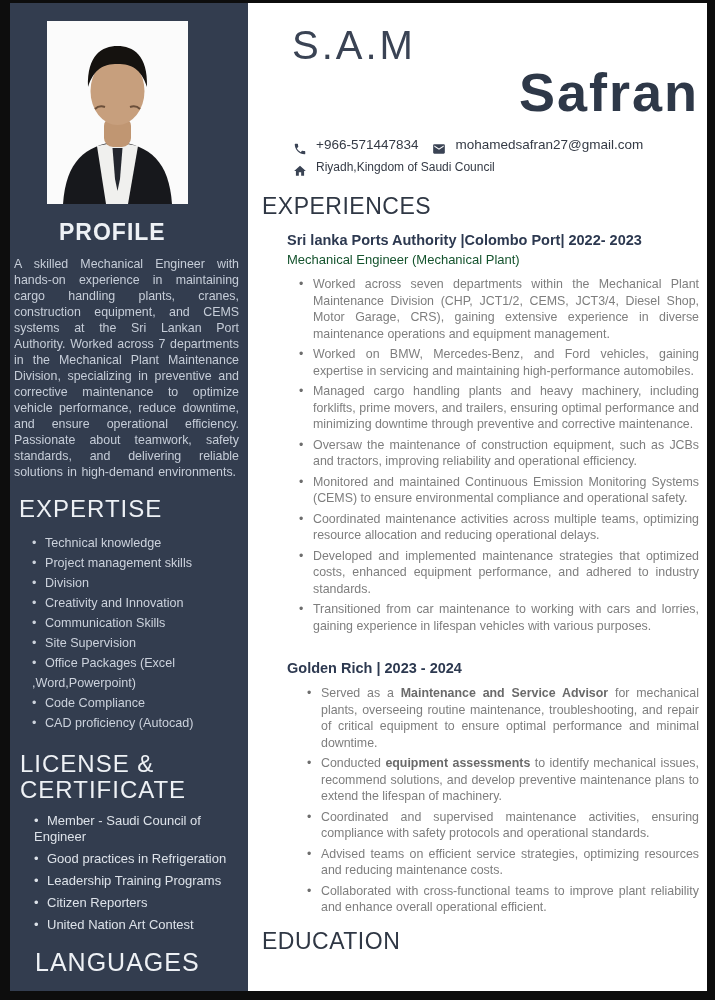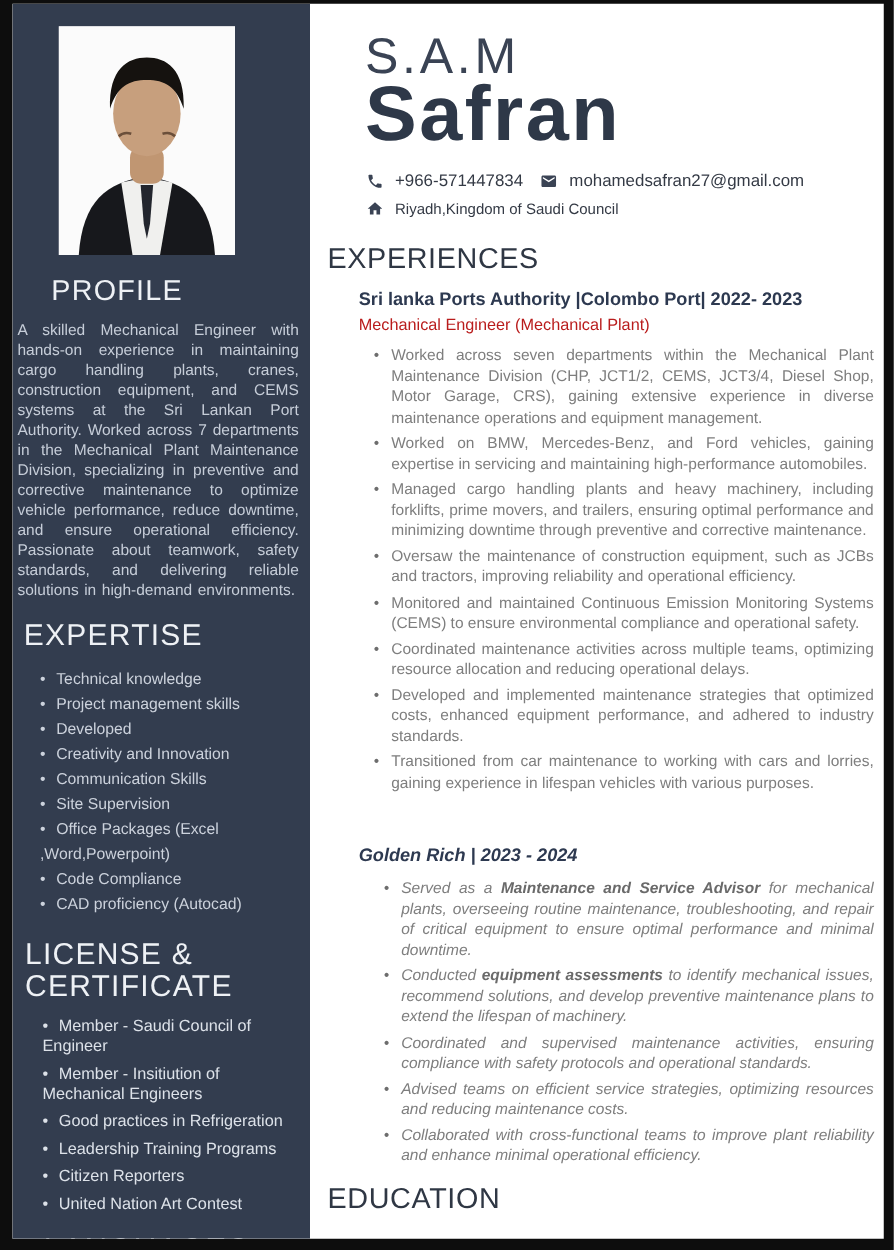--- a/index.html
+++ b/index.html
@@ -27,21 +27,21 @@
     margin:18px 0 0 37px;
     width:141px; height:183px;
     background:#fbfbfb;
     overflow:hidden;
   }
   .photo-frame svg { display:block; width:100%; height:100%; }
   .side-title {
     font-weight:400; color:#eef1f5; letter-spacing:1px;
     font-size:23px; line-height:26px;
   }
-  .t-profile  { margin:15px 0 0 31px; }
+  .t-profile  { margin:15px 0 0 49px;font-weight:bold; }
   .t-expertise{ margin:16px 0 0 9px; font-size:24px; }
   .t-license  { margin:18px 0 0 10px; font-size:24px; }
   .t-languages{ margin:16px 0 0 25px; font-size:25px; }
   .profile-text {
     margin:11px 9px 0 4px;
     font-size:12.4px; line-height:16px;
     text-align:justify;
     color:#c6cdd8;
     word-spacing:1px;
   }
@@ -62,49 +62,49 @@
   
   .main {
     position:absolute; left:238px; top:0; right:0; bottom:0;
     padding:20px 8px 0 14px;
   }
   .name-first {
     font-size:40px; font-weight:400; color:#3a4354;
     letter-spacing:3px; line-height:44px; margin-left:30px;
   }
   .name-last {
-    font-size:62px; font-weight:700; color:#2e3848;
-    letter-spacing:2px; line-height:50px; margin-left:30px;
+    font-size:54px; font-weight:700; color:#2e3848;
+    letter-spacing:2px; line-height:50px; margin-left:30px;text-align:right;
   }
   .job-headline {
     font-size:19px; font-weight:400; color:#333f52;
     letter-spacing:3px; line-height:24px; margin:7px 0 0 31px;
   }
   .contact { margin:17px 0 0 31px; }
   .contact-row {
-    display:flex; align-items:center;
+    display:flex; align-items:flex-end;
     font-size:13.5px; color:#343a45; line-height:22px;
   }
   .contact-row.row2 { font-size:12px; }
   .c-icon { display:inline-flex; width:14px; height:14px; margin-right:9px; }
   .c-icon svg { width:14px; height:14px; fill:#3a4354; }
   .c-gap { display:inline-flex; margin-left:14px; }
   .section-title {
     font-size:23px; font-weight:400; color:#2f3744;
     letter-spacing:0.5px; line-height:27px;
   }
   .t-experiences { margin-top:15px; }
   .t-education  { margin-top:12px; }
   .job { margin:11px 0 0 25px; }
-  .job2 { margin-top:42px;font-style:italic; }
+  .job2 { margin-top:25px; }
   .company-line {
     font-size:14.5px; font-weight:700; color:#2d3950; line-height:18px;
   }
   .role-line {
-    font-size:13px; color:#b91c1c; line-height:17px; margin-top:2px;
+    font-size:13px; color:#14532d; line-height:17px; margin-top:2px;
   }
   .bullets {
     list-style:none; margin:8px 0 0 10px;
   }
   .job2 .bullets { margin-left:18px; }
   .bullets li {
     position:relative;
     padding-left:16px;
     font-size:12.4px; line-height:16.5px; color:#7e7e7e;
     text-align:justify;
@@ -136,33 +136,32 @@
       </svg>
     </div>
 
     <h2 class="side-title t-profile">PROFILE</h2>
     <p class="profile-text">A skilled Mechanical Engineer with hands-on experience in maintaining cargo handling plants, cranes, construction equipment, and CEMS systems at the Sri Lankan Port Authority. Worked across 7 departments in the Mechanical Plant Maintenance Division, specializing in preventive and corrective maintenance to optimize vehicle performance, reduce downtime, and ensure operational efficiency. Passionate about teamwork, safety standards, and delivering reliable solutions in high-demand environments.</p>
 
     <h2 class="side-title t-expertise">EXPERTISE</h2>
     <ul class="side-list expertise-list">
       <li>Technical knowledge</li>
       <li>Project management skills</li>
-      <li>Developed</li>
+      <li>Division</li>
       <li>Creativity and Innovation</li>
       <li>Communication Skills</li>
       <li>Site Supervision</li>
       <li>Office Packages (Excel ,Word,Powerpoint)</li>
       <li>Code Compliance</li>
       <li>CAD proficiency (Autocad)</li>
     </ul>
 
     <h2 class="side-title t-license">LICENSE &amp; CERTIFICATE</h2>
     <ul class="side-list license-list">
       <li>Member - Saudi Council of Engineer</li>
-      <li>Member - Insitiution of Mechanical Engineers</li>
       <li>Good practices in Refrigeration</li>
       <li>Leadership Training Programs</li>
       <li>Citizen Reporters</li>
       <li>United Nation Art Contest</li>
     </ul>
 
     <h2 class="side-title t-languages">LANGUAGES</h2>
 
   </aside>
 
@@ -213,20 +212,20 @@
       </ul>
     </section>
 
     <section class="job job2">
       <div class="company-line">Golden Rich  | 2023 - 2024</div>
       <ul class="bullets">
         <li><span>Served as a </span><b>Maintenance and Service Advisor</b><span> for mechanical plants, overseeing routine maintenance, troubleshooting, and repair of critical equipment to ensure optimal performance and minimal downtime.</span></li>
         <li><span>Conducted </span><b>equipment assessments</b><span> to identify mechanical issues, recommend solutions, and develop preventive maintenance plans to extend the lifespan of machinery.</span></li>
         <li><span>Coordinated and supervised maintenance activities, ensuring compliance with safety protocols and operational standards.</span><b></b><span></span></li>
         <li><span>Advised teams on efficient service strategies, optimizing resources and reducing maintenance costs.</span><b></b><span></span></li>
-        <li><span>Collaborated with cross-functional teams to improve plant reliability and enhance minimal operational efficiency.</span><b></b><span></span></li>
+        <li><span>Collaborated with cross-functional teams to improve plant reliability and enhance overall operational efficient.</span><b></b><span></span></li>
       </ul>
     </section>
 
     <h1 class="section-title t-education">EDUCATION</h1>
 
   </main>
 </div>
 
 </body></html>

